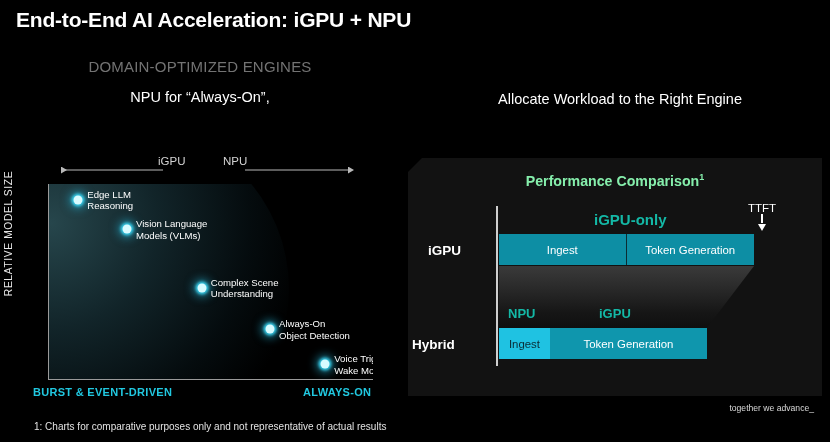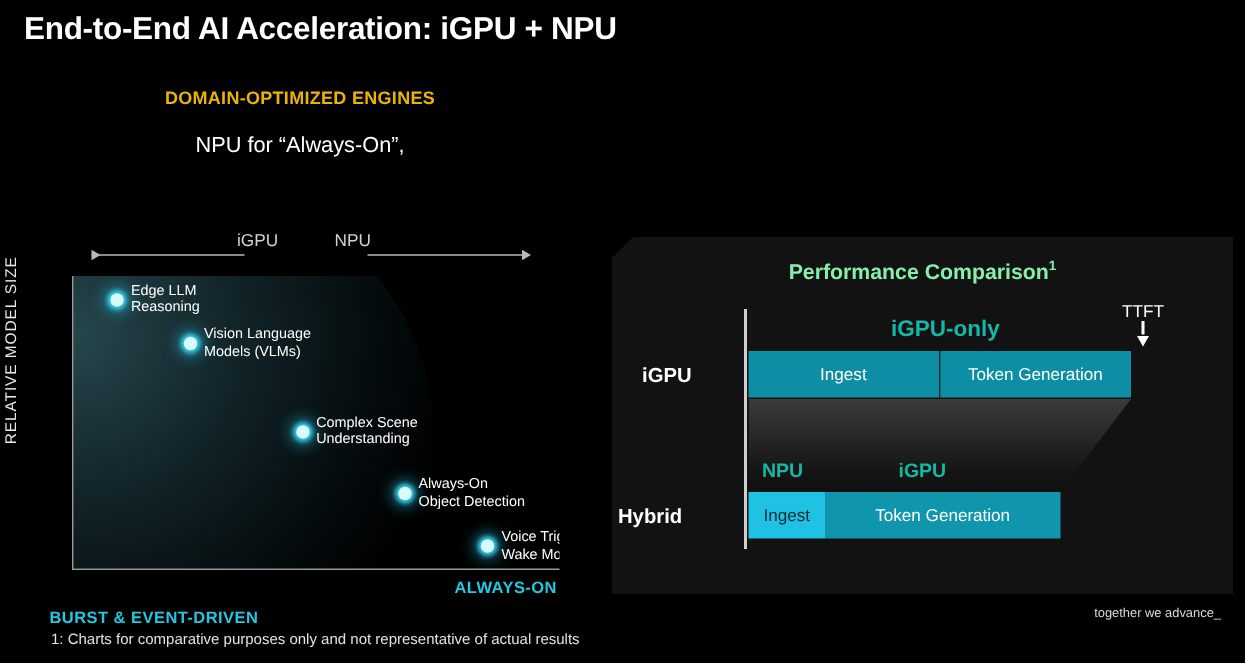--- a/index.html
+++ b/index.html
@@ -14,21 +14,21 @@
   
   .title {
     position:absolute; left:16px; top:8px;
     font-size:21px; font-weight:bold; color:#ffffff;
     letter-spacing:-0.2px;
   }
 
   
   .col-head {
     position:absolute; text-align:center;
-    color:#eab308; font-size:12px; font-weight:bold;
+    color:#737373; font-size:15px; font-weight:normal;
     letter-spacing:0.2px;
   }
   .col-sub {
     position:absolute; text-align:center;
     color:#ffffff; font-size:14.5px; line-height:18px;
   }
   .sup { font-size:9px; vertical-align:super; }
 
   
   #left-panel { position:absolute; left:0; top:140px; width:400px; height:270px; }
@@ -67,21 +67,21 @@
   .y-axis-title {
     position:absolute; left:-112px; top:88px; width:240px;
     text-align:center; color:#e8e8e8; font-size:10.3px;
     letter-spacing:0.6px; transform:rotate(-90deg);
   }
 
   .axis-end {
     position:absolute; top:246px; color:#21c8e0;
     font-size:11px; font-weight:bold; letter-spacing:0.3px;
   }
-  #axis-end-left  { left:33px;margin-top:20px; }
+  #axis-end-left  { left:33px; }
   #axis-end-right { left:303px; }
 
   
   #right-panel {
     position:absolute; left:408px; top:158px; width:414px; height:238px;
     background:#121212;
     clip-path:polygon(14px 0, 100% 0, 100% 100%, 0 100%, 0 14px);
   }
   .panel-title {
     position:absolute; left:0; top:14px; width:100%;
@@ -152,20 +152,21 @@
 
 <div class="slide">
 
   <div class="title">End-to-End AI Acceleration: iGPU + NPU</div>
 
   <div class="col-head" style="left:0;top:58px;width:400px;">DOMAIN-OPTIMIZED ENGINES</div>
   <div class="col-sub" style="left:0;top:88px;width:400px;">
     <div>NPU for “Always-On”,</div>
   </div>
 
+  <div class="col-sub" style="left:420px;top:90px;width:400px;">Allocate Workload to the Right Engine</div>
 
   <div id="left-panel">
 
     <svg class="axis-arrow" viewBox="0 0 300 16">
       <defs>
         <marker id="ahL" markerWidth="7" markerHeight="7" refX="6" refY="3.5" orient="auto">
           <polygon points="6,0 0,3.5 6,7" fill="#b9b9b9"></polygon>
         </marker>
         <marker id="ahR" markerWidth="7" markerHeight="7" refX="1" refY="3.5" orient="auto">
           <polygon points="0,0 6,3.5 0,7" fill="#b9b9b9"></polygon>

